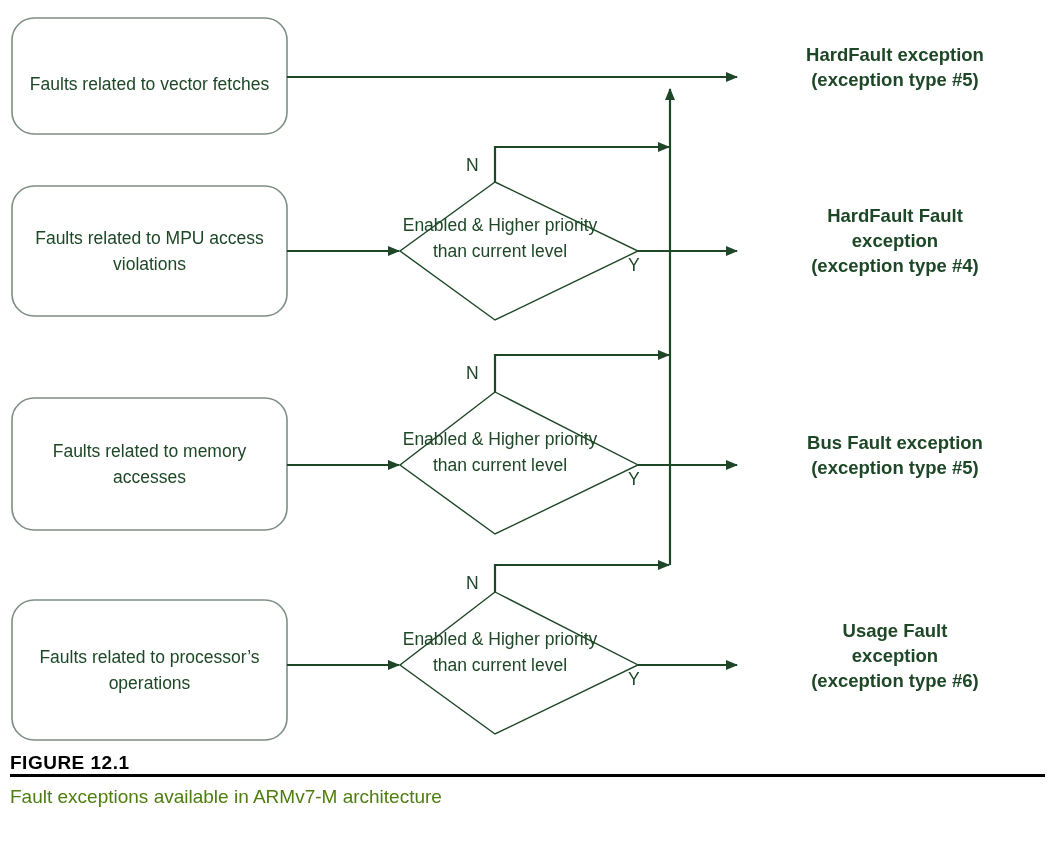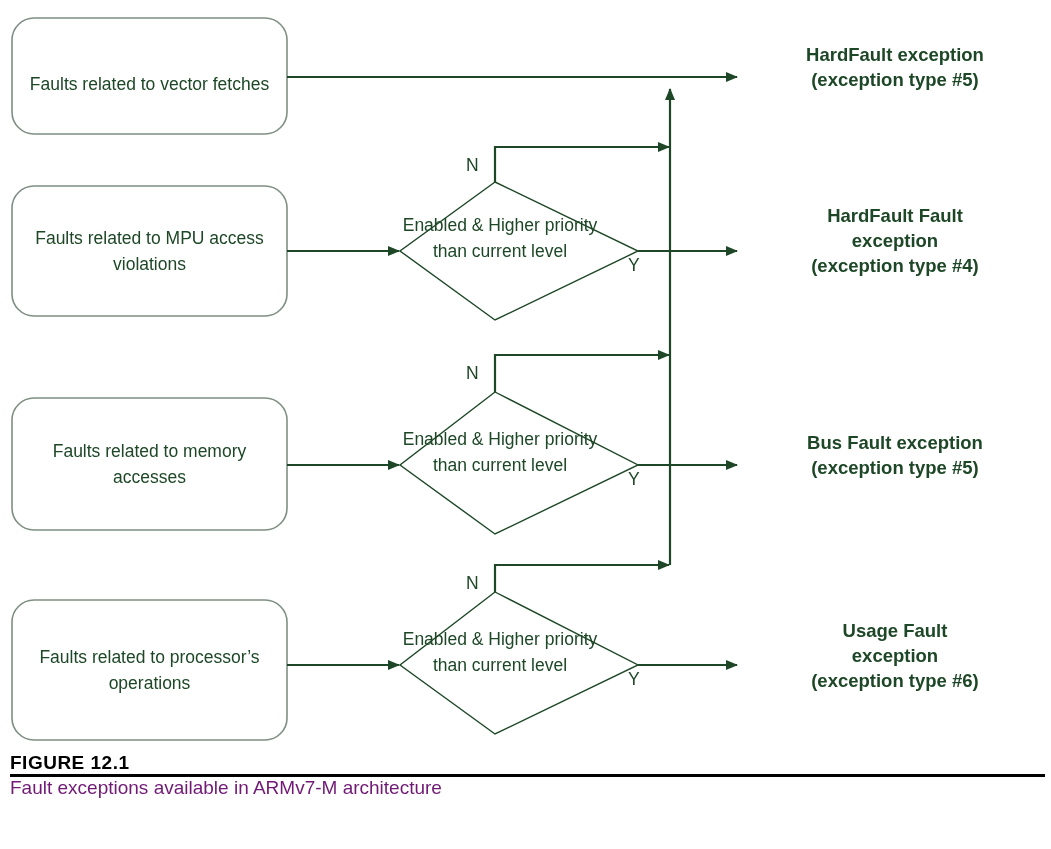--- a/index.html
+++ b/index.html
@@ -49,21 +49,22 @@
   .figtitle{
     font-family:"Liberation Sans", sans-serif;
     font-weight:bold;
     font-size:19px;
     letter-spacing:0.5px;
     color:#000;
   }
   .figrule{height:3px;background:#000;width:1035px;}
   .figcap{
     font-size:19px;
-    color:#701a75;
+    color:#4d7c0f;
+    padding-top:9px;
     font-family:"Liberation Sans", sans-serif;
   }
 </style>
 </head>
 <body>
 
 <div id="stage">
 
   <svg class="flow" viewBox="0 0 1051 760">
     <defs>

